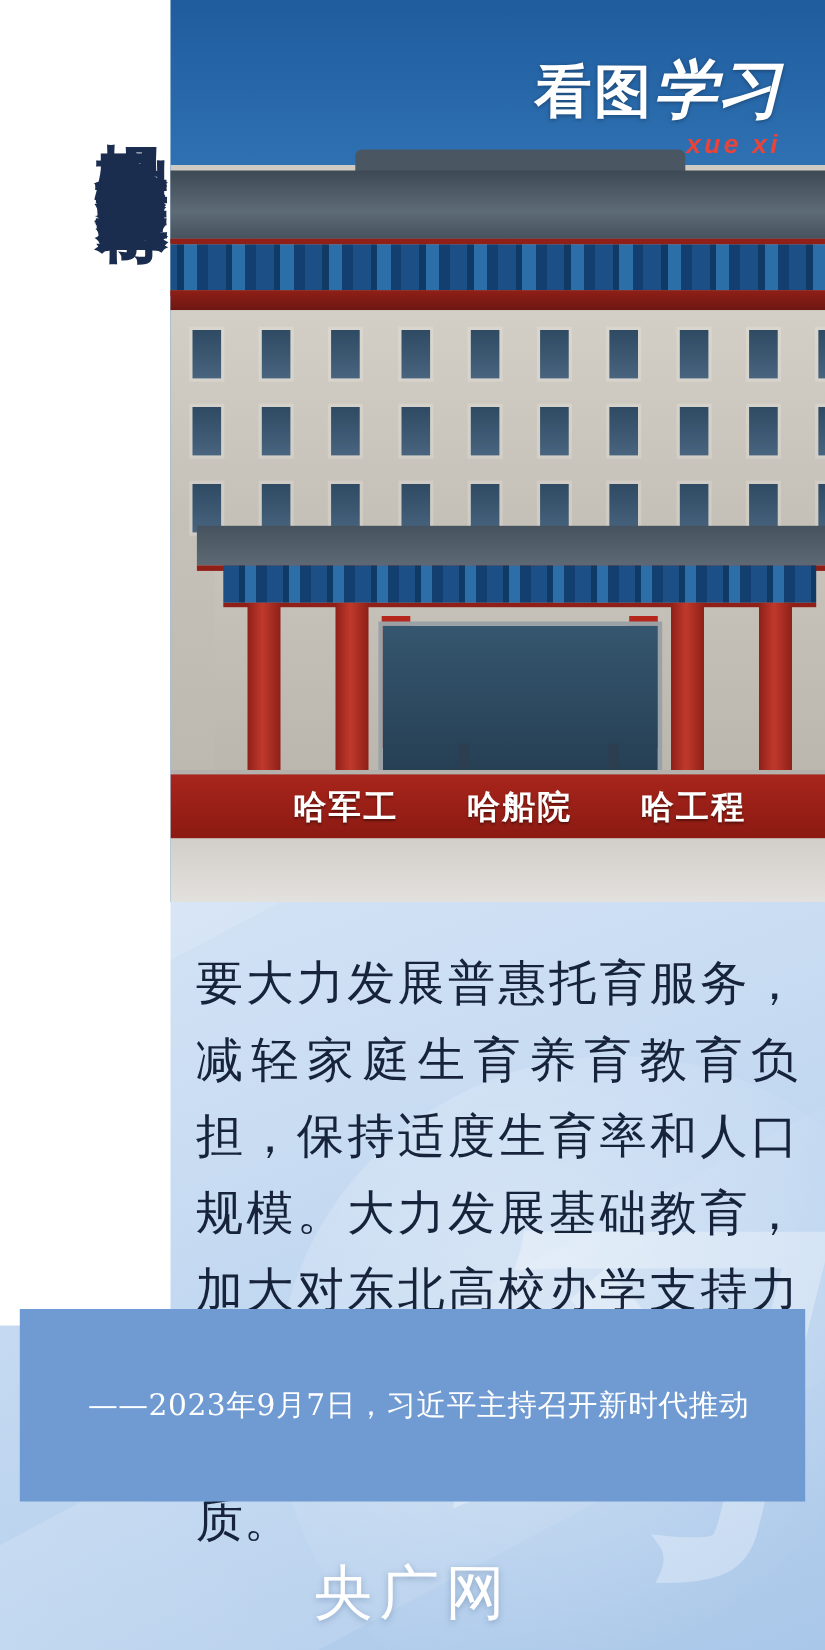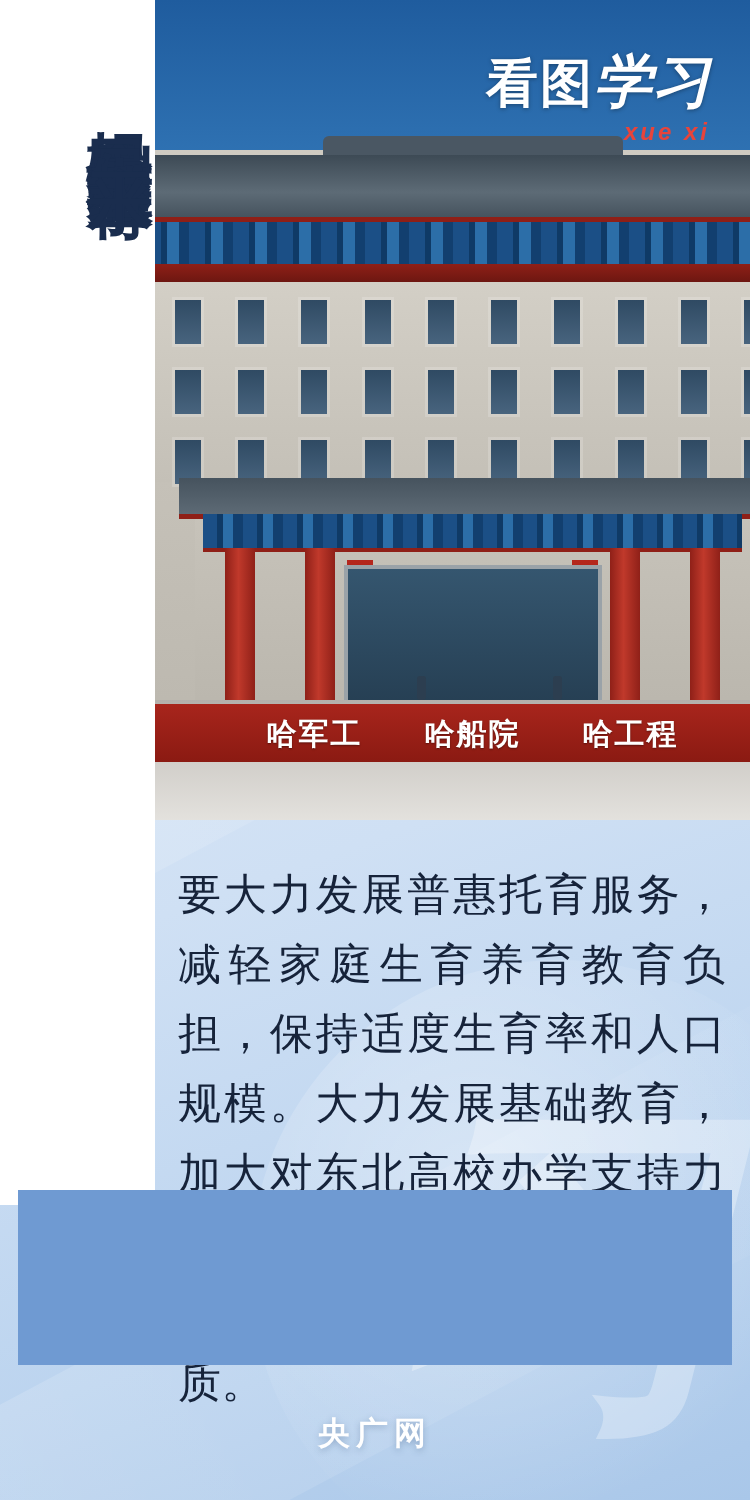--- a/index.html
+++ b/index.html
@@ -311,22 +311,22 @@
   }
   .source-line.first { text-indent: 22px; }
 
   
   .footer-brand {
     position: absolute;
     left: 0; right: 0;
     top: 1412px;
     text-align: center;
     font-family: "DejaVu Serif", "Liberation Serif", serif;
-    font-weight: bold;
-    font-size: 32px;
+    font-weight: normal;
+    font-size: 54px;
     letter-spacing: 6px;
     color: #ffffff;
     text-shadow: 0 2px 6px rgba(60,90,130,.35);
   }
 </style>
 </head>
 <body>
 
 <div class="poster">
 
@@ -411,17 +411,18 @@
     <div class="red-strip-text">
       <span>哈军工</span>
       <span>哈船院</span>
       <span>哈工程</span>
     </div>
   </div>
 
   <div class="quote">要大力发展普惠托育服务，减轻家庭生育养育教育负担，保持适度生育率和人口规模。大力发展基础教育，加大对东北高校办学支持力度，提升全民特别是年轻人受教育水平，提高人口素质。</div>
 
   <div class="source-bar">
+    <div class="source-line first">——2023年9月7日，习近平主持召开新时代推动</div>
   </div>
 
   <div class="footer-brand">央广网</div>
 
 </div>
 
 </body></html>

